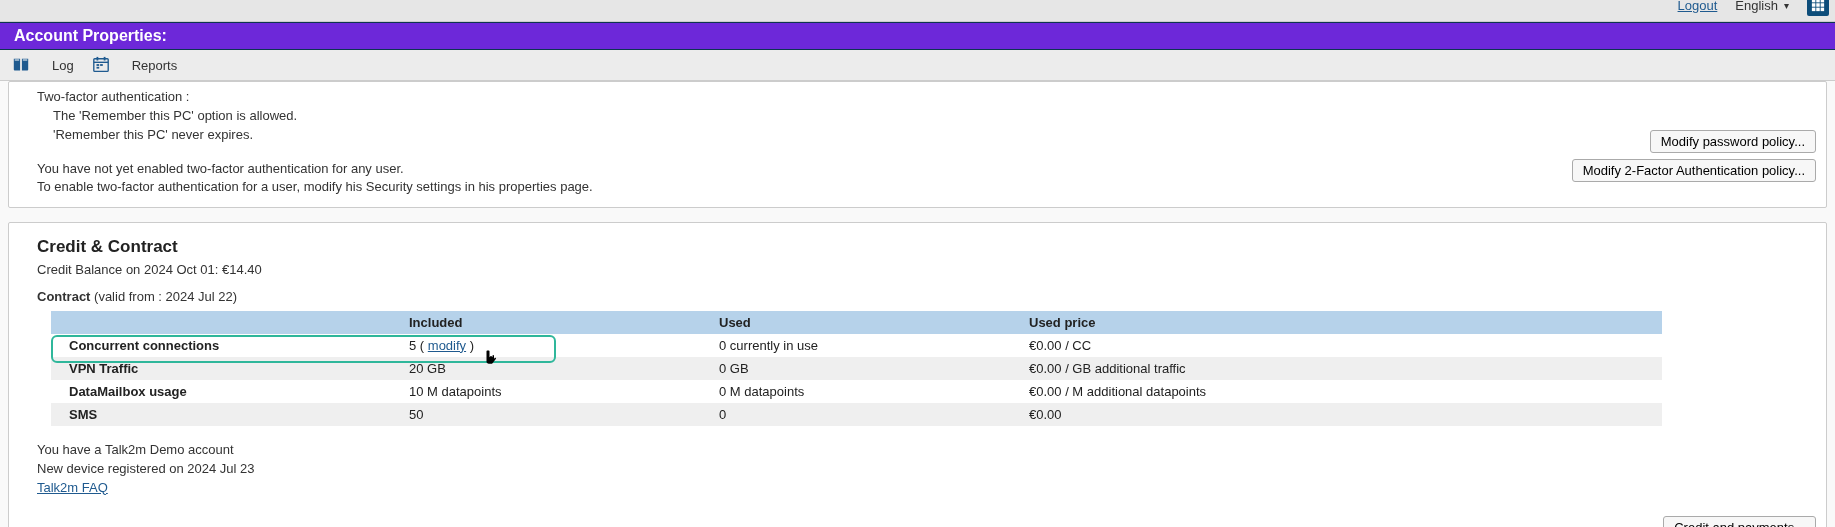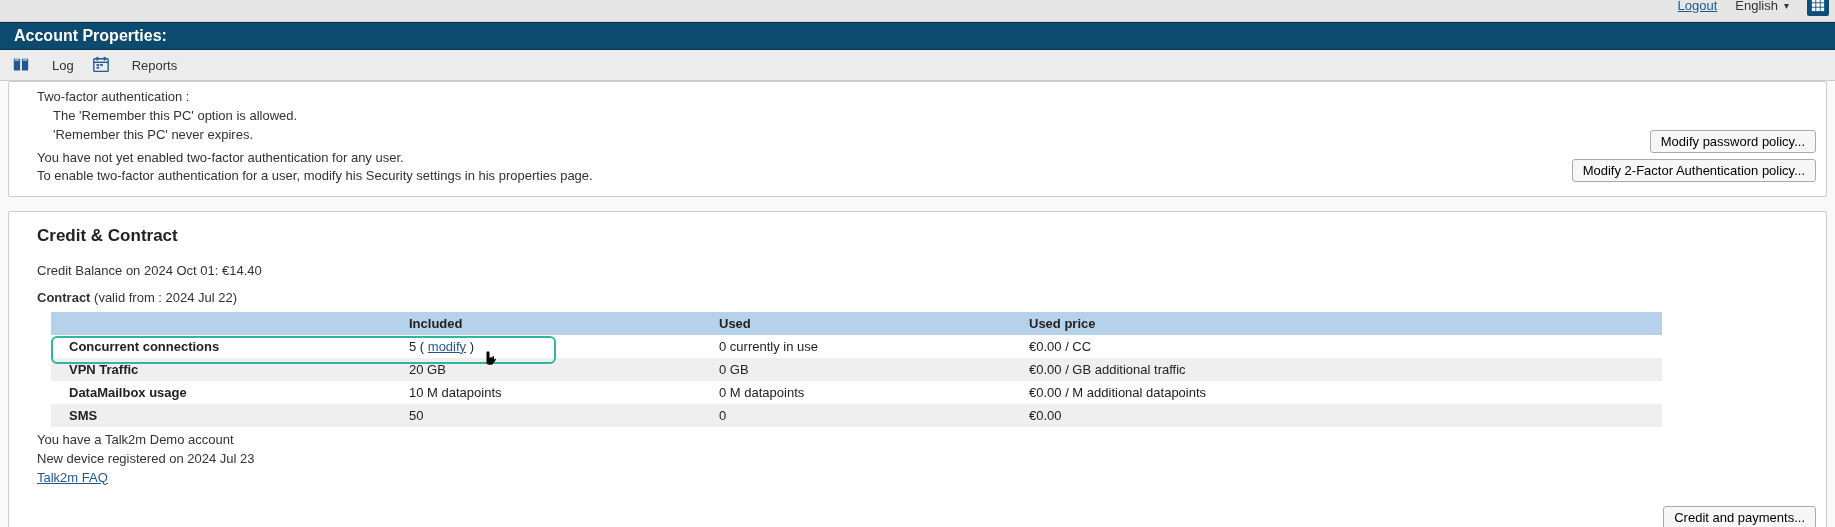--- a/index.html
+++ b/index.html
@@ -25,21 +25,21 @@
     display: flex;
     align-items: center;
     gap: 18px;
   }
   .topbar-right a { color: #1f5a8f; text-decoration: underline; }
   .lang { display:flex; align-items:center; gap:6px; color:#333;}
   .lang .chev { font-size:10px;}
   .sqbtn { width:22px; height:22px; background:#0d4d7a; color:#fff; display:flex; align-items:center; justify-content:center; border-radius:2px;}
   
   .header {
-    background: #0c4a6e;
+    background: #6d28d9;
     color: #fff;
     padding: 4px 14px;
     font-size: 16px;
     font-weight: 600;
     border-top: 1px solid #0d3550;
     border-bottom: 1px solid #0d3550;
   }
   
   .toolbar {
     background: #ececec;
@@ -55,21 +55,21 @@
   .content { padding: 0 8px 20px 8px; background:#f9f9f9;}
   .panel {
     background:#fff;
     border:1px solid #ccc;
     border-radius:2px;
     margin-top:0;
     padding: 6px 18px 10px 28px;
     position:relative;
   }
   .panel + .panel { margin-top: 14px; }
-  .section-title { font-size:17px; font-weight:600; margin:8px 0 16px 0; color:#222;}
+  .section-title { font-size:17px; font-weight:600; margin:8px 0 4px 0; color:#222;}
   .small { font-size:13px; color:#333; line-height:1.45;}
   .indent { padding-left: 16px; }
   .btn {
     background:#f7f7f7;
     border:1px solid #aaa;
     border-radius:3px;
     padding:3px 10px;
     font-size:13px;
     cursor:pointer;
   }
@@ -113,21 +113,21 @@
     pointer-events:none;
   }
   a.inline-link { color:#1f5a8f; text-decoration:underline; cursor:pointer;}
   .cursor {
     position:absolute;
     width:18px; height:22px;
     pointer-events:none;
   }
   .cursor svg { width:100%; height:100%; }
   .bold { font-weight:700;}
-  .mt10 { margin-top:4px;}
+  .mt10 { margin-top:15px;}
   .contract-line { margin:8px 0 4px 0;}
 </style>
 </head>
 <body>
 
 <div class="topbar">
   <div class="topbar-right">
     <a href="#">Logout</a>
     <span class="lang">
       <span>English</span>

